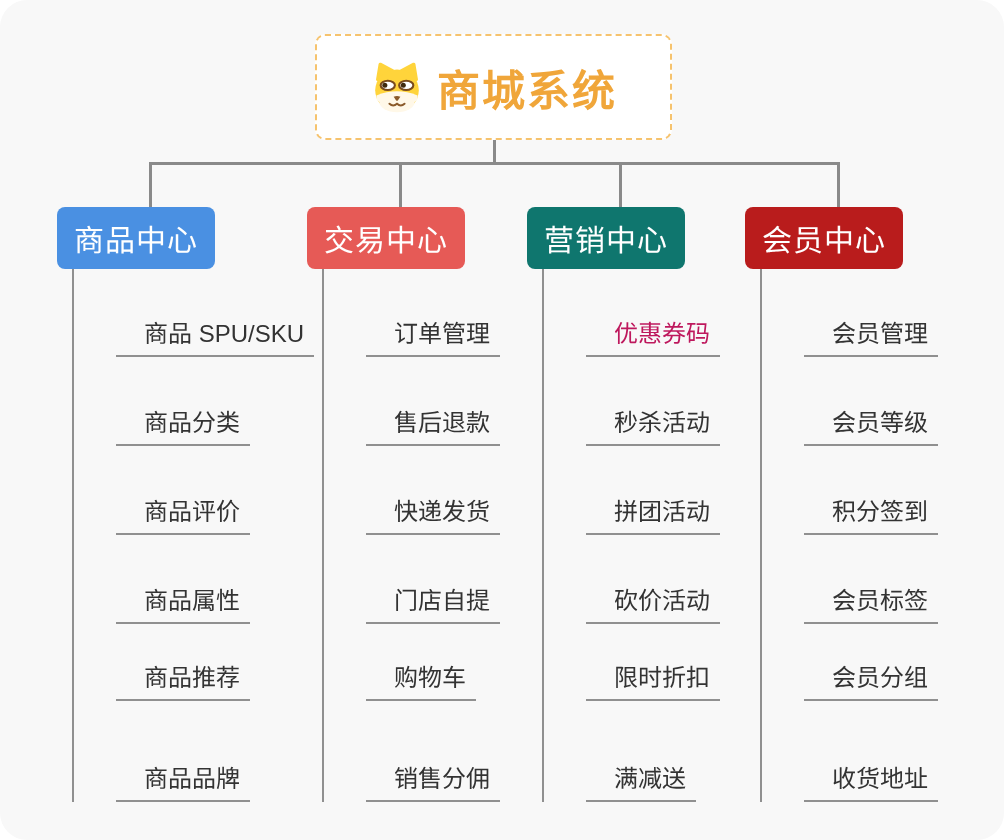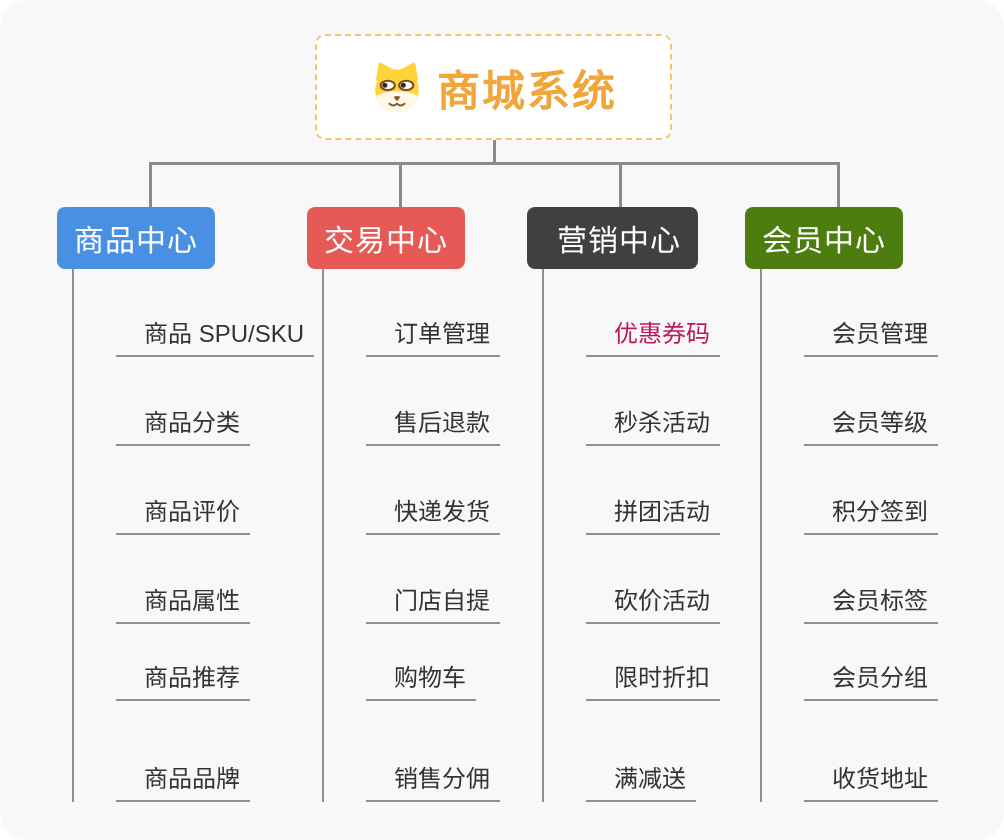--- a/index.html
+++ b/index.html
@@ -137,34 +137,34 @@
     <div class="trunk" style="background: rgb(144, 144, 144);"></div>
     <div class="leaf r1" style="border-color: rgb(144, 144, 144); color: rgb(51, 51, 51);"><span>订单管理</span></div>
     <div class="leaf r2" style="border-color: rgb(144, 144, 144); color: rgb(51, 51, 51);"><span>售后退款</span></div>
     <div class="leaf r3" style="border-color: rgb(144, 144, 144); color: rgb(51, 51, 51);"><span>快递发货</span></div>
     <div class="leaf r4" style="border-color: rgb(144, 144, 144); color: rgb(51, 51, 51);"><span>门店自提</span></div>
     <div class="leaf r5" style="border-color: rgb(144, 144, 144); color: rgb(51, 51, 51);"><span>购物车</span></div>
     <div class="leaf r6" style="border-color: rgb(144, 144, 144); color: rgb(51, 51, 51);"><span>销售分佣</span></div>
   </div>
 
   <div class="branch c3">
-    <div class="branch-head" style="background: #404040; padding-left: 13px;">
+    <div class="branch-head" style="background: #0f766e;">
       <span>营销中心</span>
     </div>
     <div class="trunk" style="background: rgb(144, 144, 144);"></div>
     <div class="leaf r1" style="border-color: rgb(144, 144, 144); color: #be185d;"><span>优惠券码</span></div>
     <div class="leaf r2" style="border-color: rgb(144, 144, 144); color: rgb(51, 51, 51);"><span>秒杀活动</span></div>
     <div class="leaf r3" style="border-color: rgb(144, 144, 144); color: rgb(51, 51, 51);"><span>拼团活动</span></div>
     <div class="leaf r4" style="border-color: rgb(144, 144, 144); color: rgb(51, 51, 51);"><span>砍价活动</span></div>
     <div class="leaf r5" style="border-color: rgb(144, 144, 144); color: rgb(51, 51, 51);"><span>限时折扣</span></div>
     <div class="leaf r6" style="border-color: rgb(144, 144, 144); color: rgb(51, 51, 51);"><span>满减送</span></div>
   </div>
 
   <div class="branch c4">
-    <div class="branch-head" style="background: #4d7c0f;">
+    <div class="branch-head" style="background: #b91c1c;">
       <span>会员中心</span>
     </div>
     <div class="trunk" style="background: rgb(144, 144, 144);"></div>
     <div class="leaf r1" style="border-color: rgb(144, 144, 144); color: rgb(51, 51, 51);"><span>会员管理</span></div>
     <div class="leaf r2" style="border-color: rgb(144, 144, 144); color: rgb(51, 51, 51);"><span>会员等级</span></div>
     <div class="leaf r3" style="border-color: rgb(144, 144, 144); color: rgb(51, 51, 51);"><span>积分签到</span></div>
     <div class="leaf r4" style="border-color: rgb(144, 144, 144); color: rgb(51, 51, 51);"><span>会员标签</span></div>
     <div class="leaf r5" style="border-color: rgb(144, 144, 144); color: rgb(51, 51, 51);"><span>会员分组</span></div>
     <div class="leaf r6" style="border-color: rgb(144, 144, 144); color: rgb(51, 51, 51);"><span>收货地址</span></div>
   </div>

